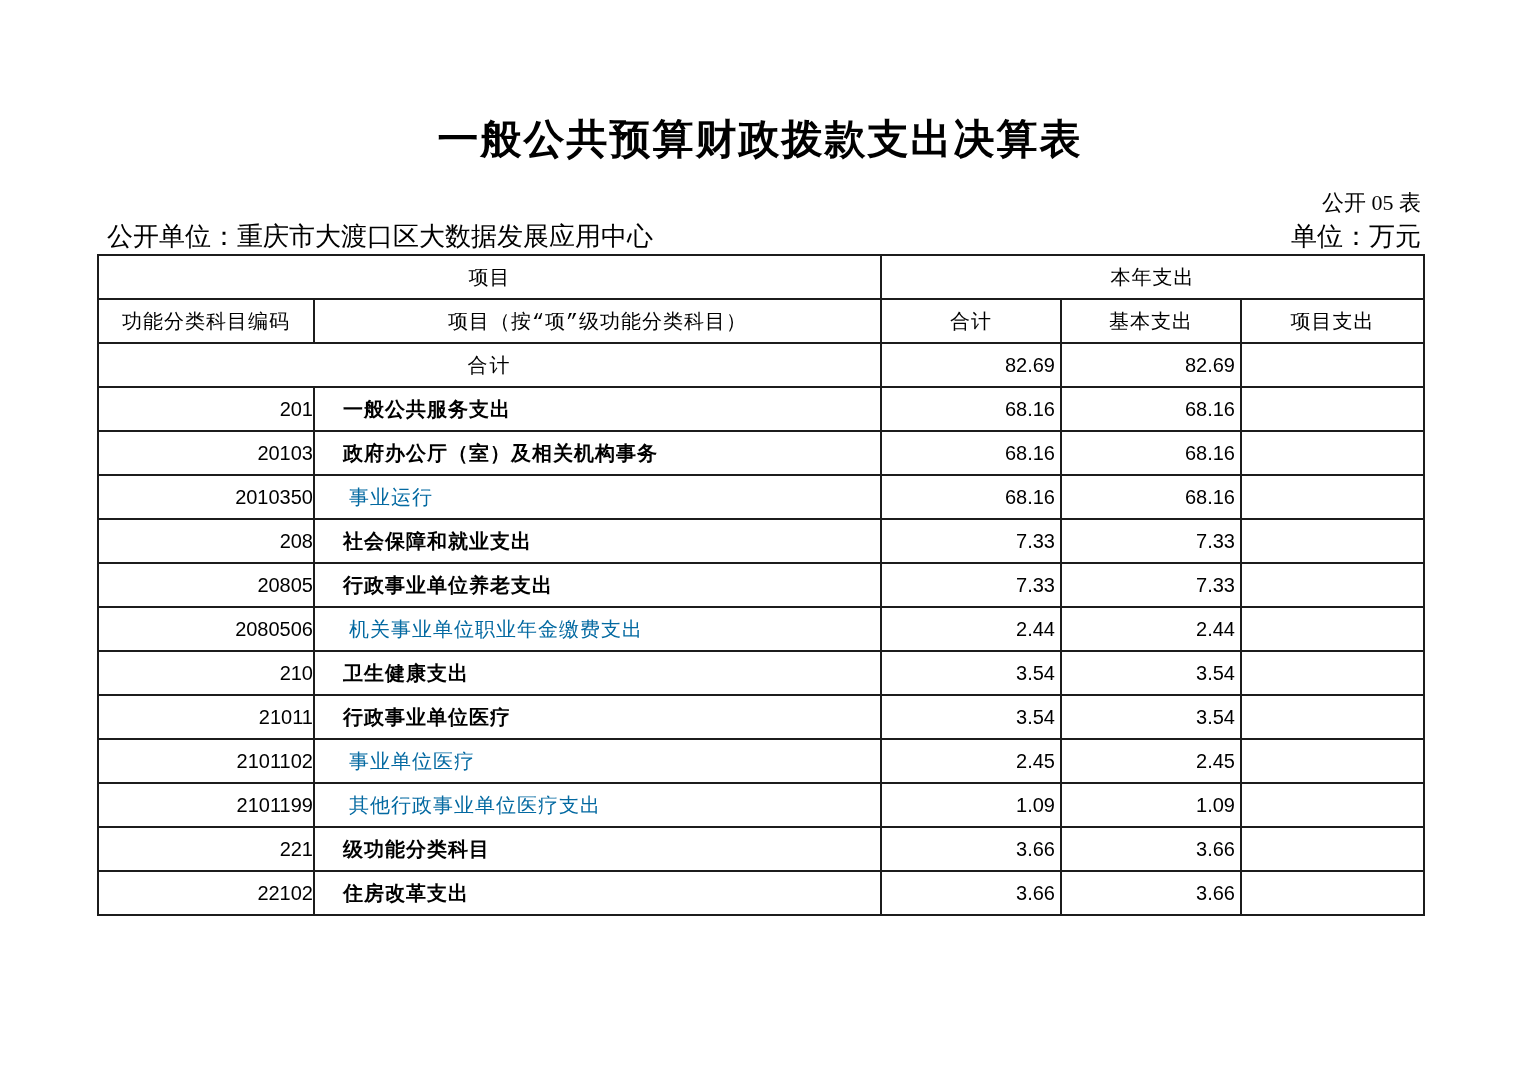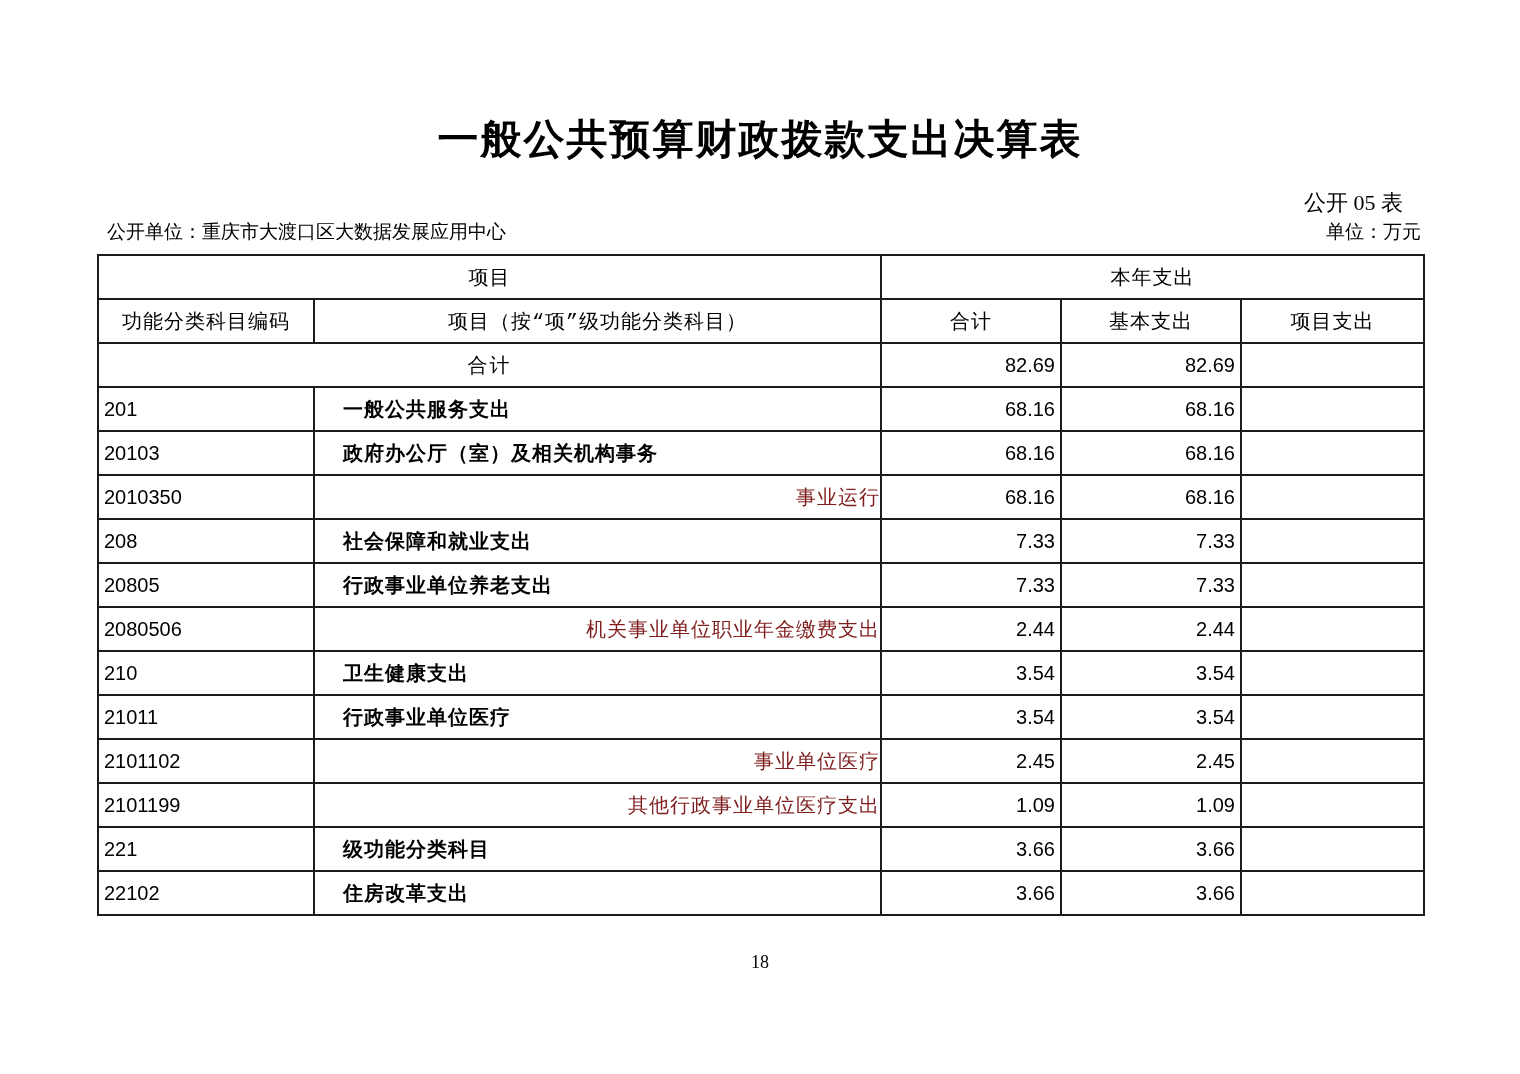--- a/index.html
+++ b/index.html
@@ -20,32 +20,32 @@
     margin: 0;
     text-align: center;
     font-size: 41px;
     font-weight: bold;
     letter-spacing: 2px;
     font-family: "Liberation Sans", sans-serif;
   }
   .table-code {
     position: absolute;
     top: 188px;
-    right: 117px;
+    right: 99px;
     font-size: 22px;
     font-family: "Liberation Serif", serif;
   }
   .meta-row {
     position: absolute;
     top: 219px;
     left: 107px;
     right: 99px;
     display: flex;
     justify-content: space-between;
-    font-size: 19px;
+    font-size: 26px;
     font-family: "Liberation Serif", serif;
   }
   table.budget {
     position: absolute;
     top: 254px;
     left: 97px;
     width: 1326px;
     border-collapse: collapse;
     table-layout: fixed;
   }
@@ -58,37 +58,36 @@
     vertical-align: middle;
     overflow: hidden;
     white-space: nowrap;
   }
   .budget thead th {
     text-align: center;
     font-family: Liberation Mono, monospace;
     letter-spacing: 1px;
   }
   td.code {
-    text-align: left;
-    padding-left: 5px;
+    text-align: right;
+    padding-left: 24px;
     font-family: "Liberation Sans", sans-serif;
   }
   td.item { text-align: left; }
   td.item.item-bold {
     font-weight: bold;
     padding-left: 28px;
     font-family: "Liberation Sans", sans-serif;
     letter-spacing: 1px;
   }
   td.item.item-sub {
     padding-left: 34px;
     font-family: "Liberation Serif", serif;
-    color: #7f1d1d;
+    color: #0369a1;
     letter-spacing: 1px;
-    text-align: right;
   }
   td.num {
     text-align: right;
     padding-right: 5px;
     font-family: "Liberation Sans", sans-serif;
   }
   td.total-label {
     text-align: center;
     font-family: "Liberation Serif", serif;
     letter-spacing: 2px;
@@ -225,15 +224,14 @@
         <tr>
     <td class="code">22102</td>
     <td class="item item-bold">住房改革支出</td>
     <td class="num">3.66</td>
     <td class="num">3.66</td>
     <td class="num"></td>
   </tr>
       </tbody>
   </table>
 
-  <div class="page-number">18</div>
 
 </div>
 
 </body></html>

